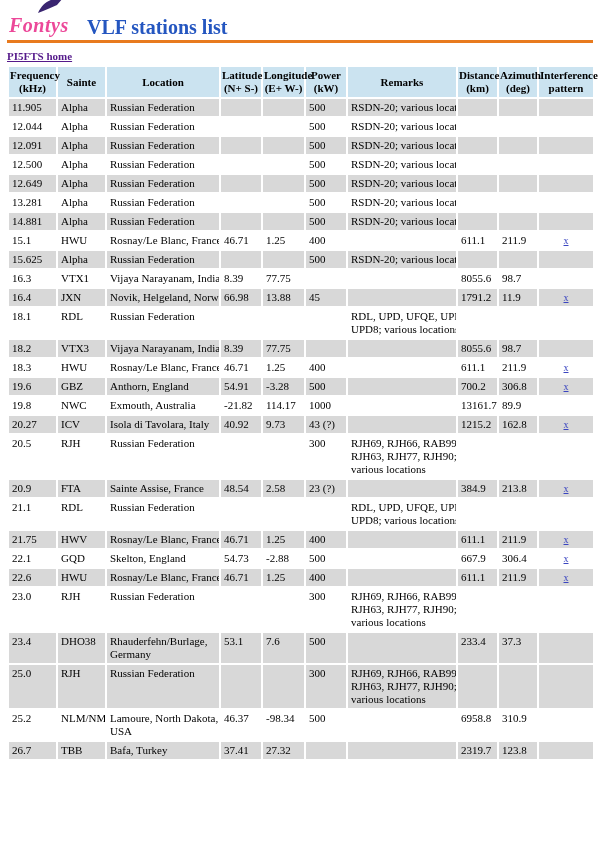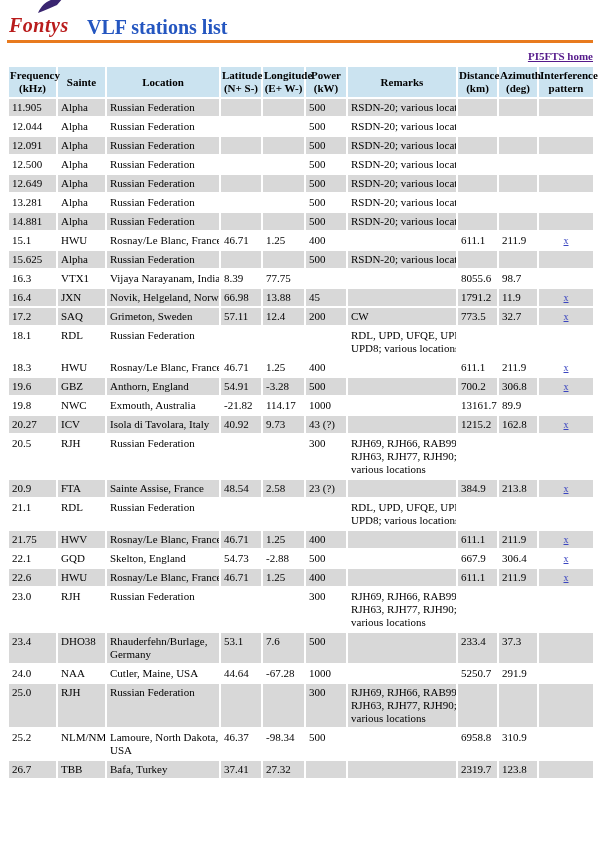--- a/index.html
+++ b/index.html
@@ -34,39 +34,38 @@
     top: -2px;
   }
   .logo-text {
     position: absolute;
     left: 0;
     top: 14px;
     font-style: italic;
     font-weight: bold;
     font-size: 20px;
     letter-spacing: 0.5px;
-    color: #b91c1c;
+    color: #ec4899;
   }
   .page-title {
     position: absolute;
     left: 80px;
     top: 16px;
     margin: 0;
     font-size: 20px;
     font-weight: bold;
     color: #2456c0;
   }
   .orange-rule {
     border: none;
     height: 3px;
     background: #e87a1e;
     margin: 0;
   }
   .home-link-row {
-    text-align: right;
     padding: 3px 0 4px 0;
     height: 15px;
   }
   .home-link {
     font-size: 11px;
     font-weight: bold;
     color: #551a8b;
     text-decoration: underline;
     cursor: pointer;
   }
@@ -286,43 +285,43 @@
           <td class="c-station">JXN</td>
           <td class="c-location">Novik, Helgeland, Norway</td>
           <td class="c-latitude">66.98</td>
           <td class="c-longitude">13.88</td>
           <td class="c-power">45</td>
           <td class="c-remarks"></td>
           <td class="c-distance">1791.2</td>
           <td class="c-azimuth">11.9</td>
           <td class="c-interference"><a class="x-link" href="#">x</a></td>
         </tr>
-        <tr class="odd">
-          <td class="c-frequency">17.2</td>
-          <td class="c-station">SAQ</td>
-          <td class="c-location">Grimeton, Sweden</td>
-          <td class="c-latitude">57.11</td>
-          <td class="c-longitude">12.4</td>
-          <td class="c-power">200</td>
-          <td class="c-remarks">CW</td>
-          <td class="c-distance">773.5</td>
-          <td class="c-azimuth">32.7</td>
-          <td class="c-interference"><a class="x-link" href="#">x</a></td>
-        </tr>
         <tr class="even">
           <td class="c-frequency">18.1</td>
           <td class="c-station">RDL</td>
           <td class="c-location">Russian Federation</td>
           <td class="c-latitude"></td>
           <td class="c-longitude"></td>
           <td class="c-power"></td>
           <td class="c-remarks">RDL, UPD, UFQE, UPP,
 UPD8; various locations</td>
           <td class="c-distance"></td>
           <td class="c-azimuth"></td>
+          <td class="c-interference"></td>
+        </tr>
+        <tr class="odd">
+          <td class="c-frequency">18.2</td>
+          <td class="c-station">VTX3</td>
+          <td class="c-location">Vijaya Narayanam, India</td>
+          <td class="c-latitude">8.39</td>
+          <td class="c-longitude">77.75</td>
+          <td class="c-power"></td>
+          <td class="c-remarks"></td>
+          <td class="c-distance">8055.6</td>
+          <td class="c-azimuth">98.7</td>
           <td class="c-interference"></td>
         </tr>
         <tr class="even">
           <td class="c-frequency">18.3</td>
           <td class="c-station">HWU</td>
           <td class="c-location">Rosnay/Le Blanc, France</td>
           <td class="c-latitude">46.71</td>
           <td class="c-longitude">1.25</td>
           <td class="c-power">400</td>
           <td class="c-remarks"></td>
@@ -461,32 +460,20 @@
           <td class="c-location">Rhauderfehn/Burlage,
 Germany</td>
           <td class="c-latitude">53.1</td>
           <td class="c-longitude">7.6</td>
           <td class="c-power">500</td>
           <td class="c-remarks"></td>
           <td class="c-distance">233.4</td>
           <td class="c-azimuth">37.3</td>
           <td class="c-interference"></td>
         </tr>
-        <tr class="even">
-          <td class="c-frequency">24.0</td>
-          <td class="c-station">NAA</td>
-          <td class="c-location">Cutler, Maine, USA</td>
-          <td class="c-latitude">44.64</td>
-          <td class="c-longitude">-67.28</td>
-          <td class="c-power">1000</td>
-          <td class="c-remarks"></td>
-          <td class="c-distance">5250.7</td>
-          <td class="c-azimuth">291.9</td>
-          <td class="c-interference"></td>
-        </tr>
         <tr class="odd">
           <td class="c-frequency">25.0</td>
           <td class="c-station">RJH</td>
           <td class="c-location">Russian Federation</td>
           <td class="c-latitude"></td>
           <td class="c-longitude"></td>
           <td class="c-power">300</td>
           <td class="c-remarks">RJH69, RJH66, RAB99,
 RJH63, RJH77, RJH90;
 various locations</td>

